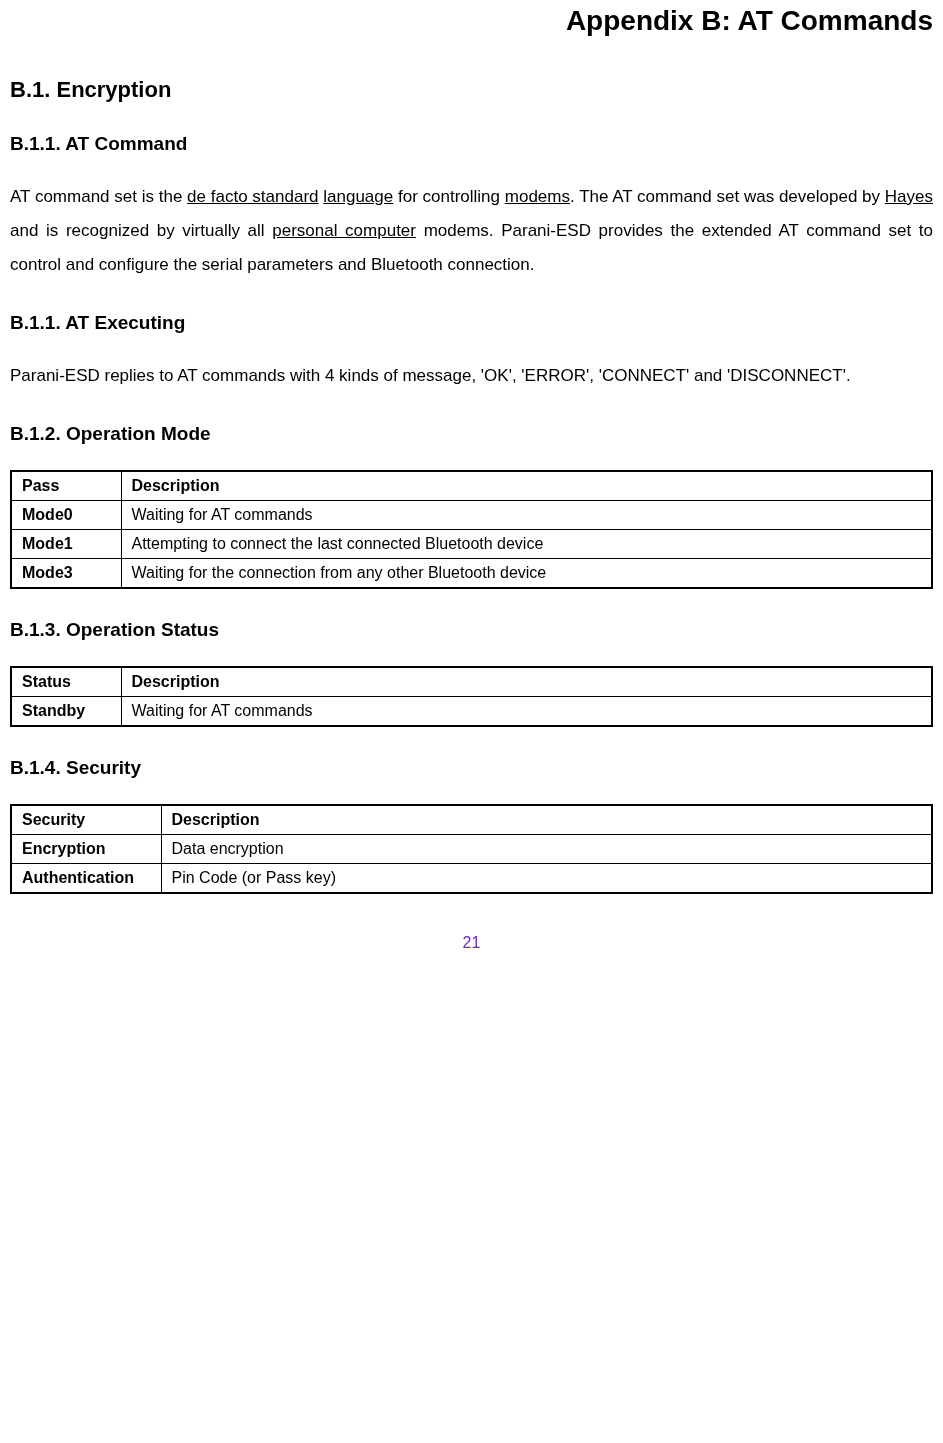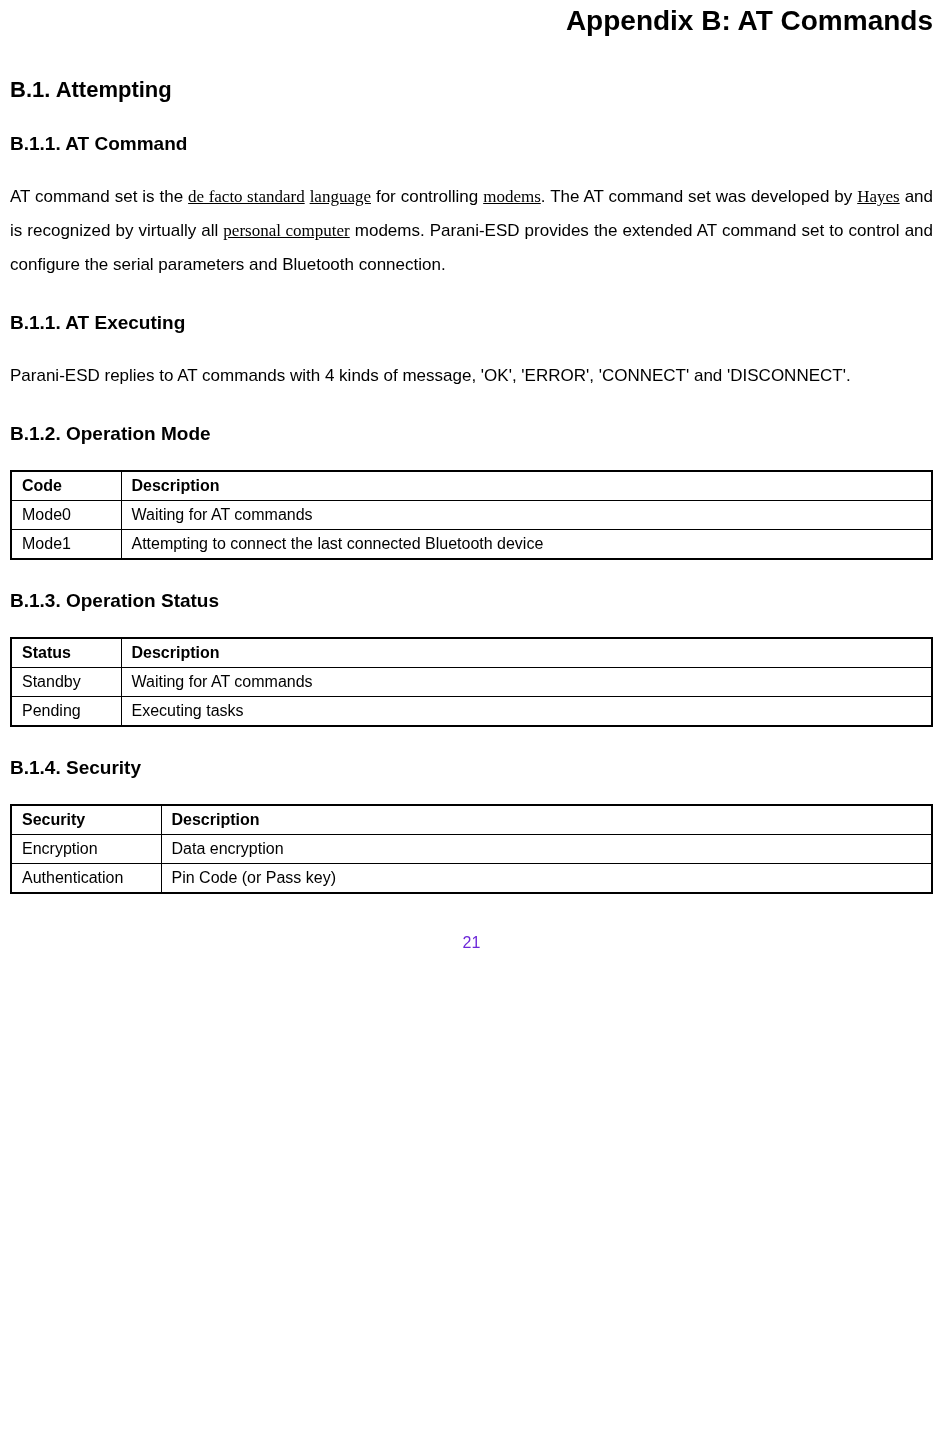--- a/index.html
+++ b/index.html
@@ -28,105 +28,104 @@
       margin: 30px 0 25px 0;
     }
     p {
       font-size: 17px;
       line-height: 2.0;
       margin: 20px 0;
       text-align: justify;
     }
     .underline {
       text-decoration: underline;
-      font-family: Liberation Serif, serif;
     }
     table {
       width: 100%;
       border-collapse: collapse;
       margin: 15px 0 25px 0;
       border: 2px solid #000;
     }
     th, td {
       border: 1px solid #000;
       padding: 5px 10px;
       text-align: left;
       font-size: 16px;
     }
     th {
       font-weight: bold;
     }
     td.label-cell {
-      font-weight: normal;
+      font-weight: bold;
       margin-left: 19px;
     }
     .page-number {
       text-align: center;
       color: #6d28d9;
       font-size: 16px;
       margin-top: 40px;
     }
   </style>
 </head>
 <body>
 
 <h1>Appendix B: AT Commands</h1>
 
-<h2>B.1. Attempting</h2>
+<h2>B.1. Encryption</h2>
 
 <h3>B.1.1. AT Command</h3>
 
 <p><span>AT command set is the </span><span class="underline">de facto standard</span><span> </span><span class="underline">language</span><span> for controlling </span><span class="underline">modems</span><span>. The AT command set was developed by </span><span class="underline">Hayes</span><span> and is recognized by virtually all </span><span class="underline">personal computer</span><span> modems. Parani-ESD provides the extended AT command set to control and configure the serial parameters and Bluetooth connection.</span></p>
 
 <h3>B.1.1. AT Executing</h3>
 
 <p>Parani-ESD replies to AT commands with 4 kinds of message, 'OK', 'ERROR', 'CONNECT' and 'DISCONNECT'.</p>
 
 <h3>B.1.2. Operation Mode</h3>
 
 <table>
   <colgroup>
     <col style="width:110px">
     <col>
   </colgroup>
   <tbody>
       <tr>
-    <th>Code</th>
+    <th>Pass</th>
     <th>Description</th>
   </tr>
   <tr>
     <td class="label-cell">Mode0</td>
     <td>Waiting for AT commands</td>
   </tr>
   <tr>
     <td class="label-cell">Mode1</td>
     <td>Attempting to connect the last connected Bluetooth device</td>
+  </tr>
+  <tr>
+    <td class="label-cell">Mode3</td>
+    <td>Waiting for the connection from any other Bluetooth device</td>
   </tr>
 </tbody>
   </table>
 
 <h3>B.1.3. Operation Status</h3>
 
 <table>
   <colgroup>
     <col style="width:110px">
     <col>
   </colgroup>
   <tbody>
       <tr>
     <th>Status</th>
     <th>Description</th>
   </tr>
   <tr>
     <td class="label-cell">Standby</td>
     <td>Waiting for AT commands</td>
-  </tr>
-  <tr>
-    <td class="label-cell">Pending</td>
-    <td>Executing tasks</td>
   </tr>
 </tbody>
   </table>
 
 <h3>B.1.4. Security</h3>
 
 <table>
   <colgroup>
     <col style="width:150px">
     <col>

